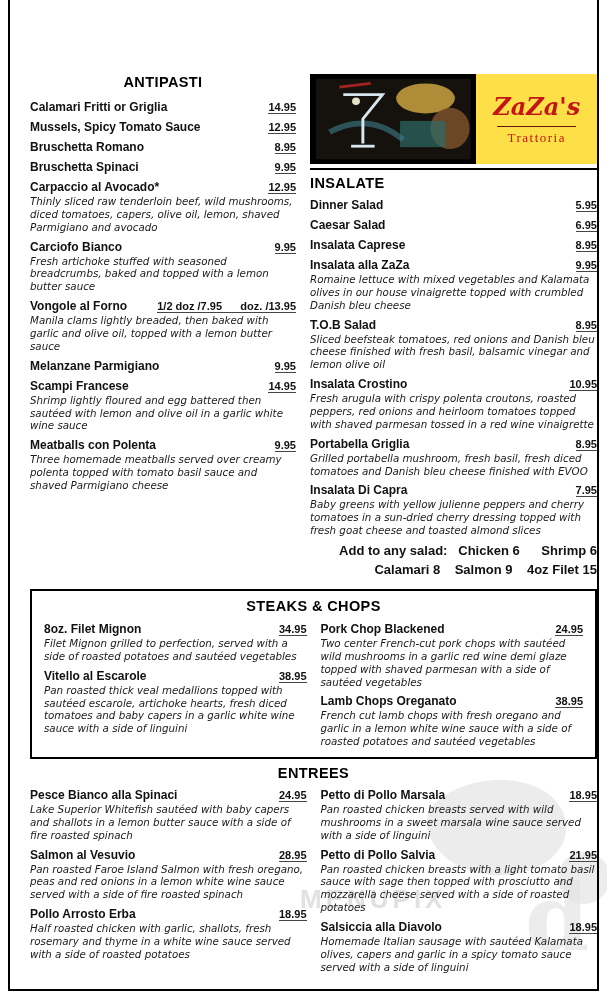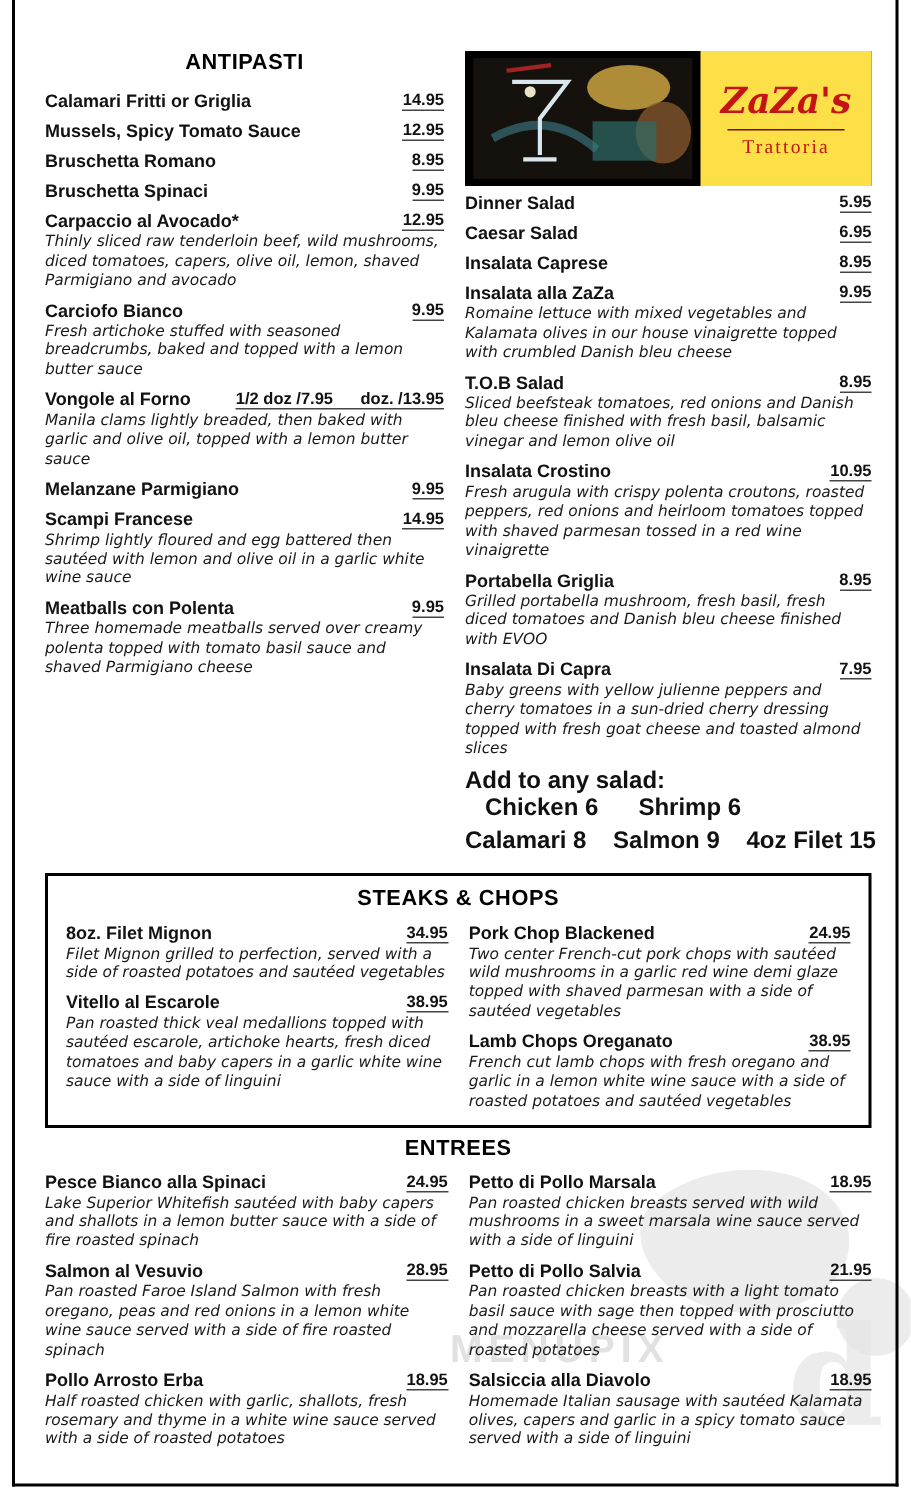--- a/index.html
+++ b/index.html
@@ -10,21 +10,21 @@
     overflow: hidden;
     font-family: "Liberation Sans", sans-serif;
     color: #111;
   }
   .watermark { position: absolute; inset: 0; z-index: 0; pointer-events: none; }
   .frame {
     position: absolute; top: 0; left: 8px; right: 8px; bottom: 9px;
     border: 2px solid #000; border-top: none;
     z-index: 3; pointer-events: none;
   }
-  .content { position: relative; z-index: 1; padding: 34px 26px 0 30px; }
+  .content { position: relative; z-index: 1; padding: 34px 10px 0 30px; margin-top: 40px; }
 
   .columns { display: flex; gap: 14px; }
   .col-left { flex: 0 0 266px; min-width: 0; }
   .col-right { flex: 1; min-width: 0; }
   .half { flex: 1; min-width: 0; }
 
   .sec-title {
     font-family: "Liberation Sans", sans-serif;
     font-weight: 700; font-size: 14.5px; letter-spacing: .4px;
     text-align: center; color: #000; margin: 0 0 10px 0;
@@ -51,21 +51,21 @@
   .logo-art { flex: 0 0 58%; }
   .logo-art svg { width: 100%; height: 100%; display: block; }
   .logo-text { flex: 1; display: flex; flex-direction: column; align-items: center; justify-content: center; background: #fde047; }
   .logo-name { font-family: "DejaVu Serif", serif; font-style: italic; font-weight: 700; font-size: 24px; color: #c41414; }
   .logo-sub {
     font-family: "Liberation Serif", serif; font-size: 13px; color: #c41414;
     letter-spacing: 1.5px; border-top: 1px solid #6d0f0f;
     padding: 3px 10px 0; margin-top: 5px;
   }
 
-  .addons { font-family: "Liberation Sans", sans-serif; font-weight: 700; font-size: 16px; text-align: left; margin-top: 4px; }
+  .addons { font-family: "Liberation Sans", sans-serif; font-weight: 700; font-size: 13px; text-align: right; margin-top: 4px; }
   .addon-line { margin-bottom: 4px; }
   .pre { white-space: pre; }
 
   .steaks-box { border: 2px solid #000; margin: 8px 0 6px; padding: 7px 12px 3px; }
   .steaks-box .sec-title { margin-bottom: 8px; }
 </style>
 </head>
 <body>
 
 <div class="watermark">
@@ -183,20 +183,21 @@
             <path d="M42 77 L66 77" stroke="#d8e6ee" stroke-width="3"></path>
             <circle cx="47" cy="29" r="4" fill="#e8e2c8"></circle>
           </svg>
         </div>
         <div class="logo-text">
           <div class="logo-name">ZaZa's</div>
           <div class="logo-sub">Trattoria</div>
         </div>
       </div>
 
+      <h2 class="sec-title insalate-title">INSALATE</h2>
       <div>
 
           <div class="item">
             <div class="item-head">
               <span class="item-name">Dinner Salad</span>
               <span class="item-price">5.95</span>
             </div>
 
           </div>
 

